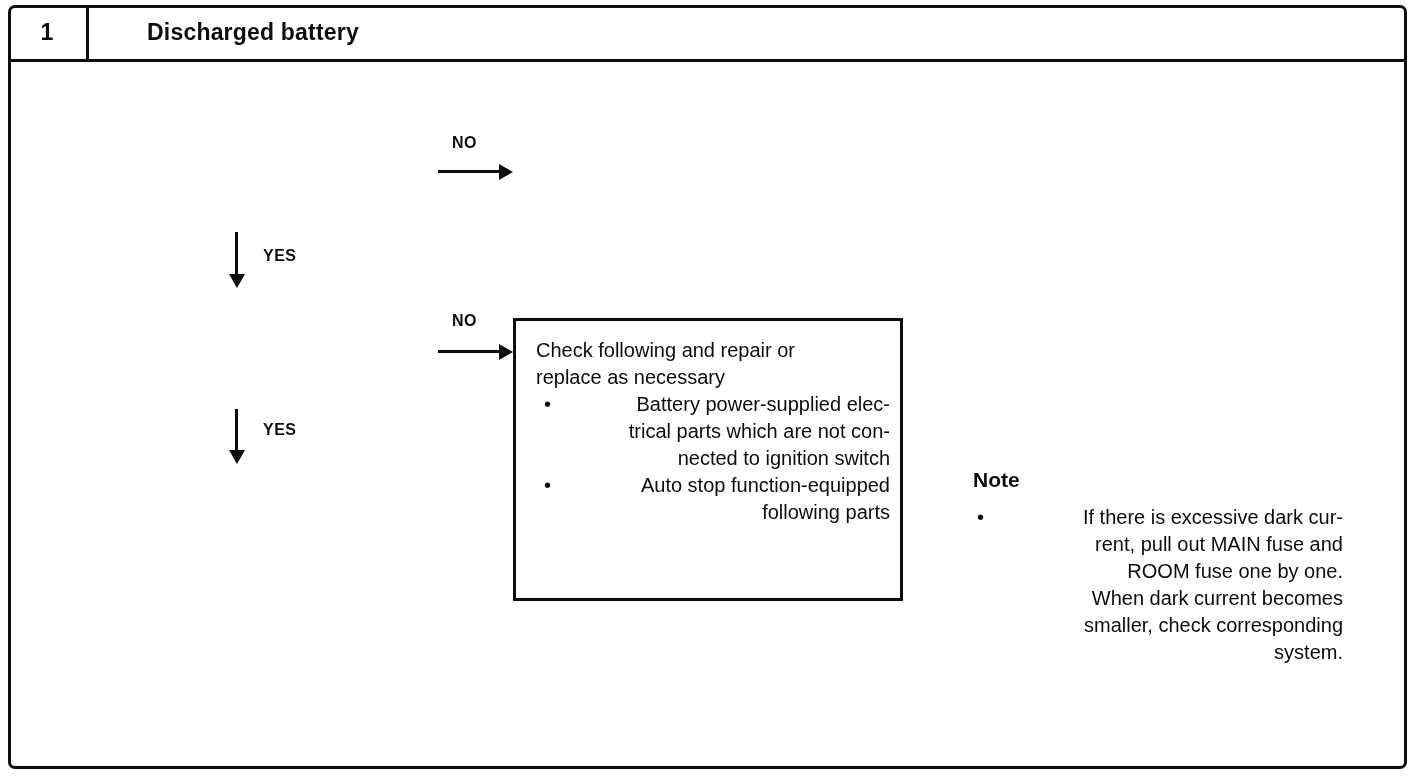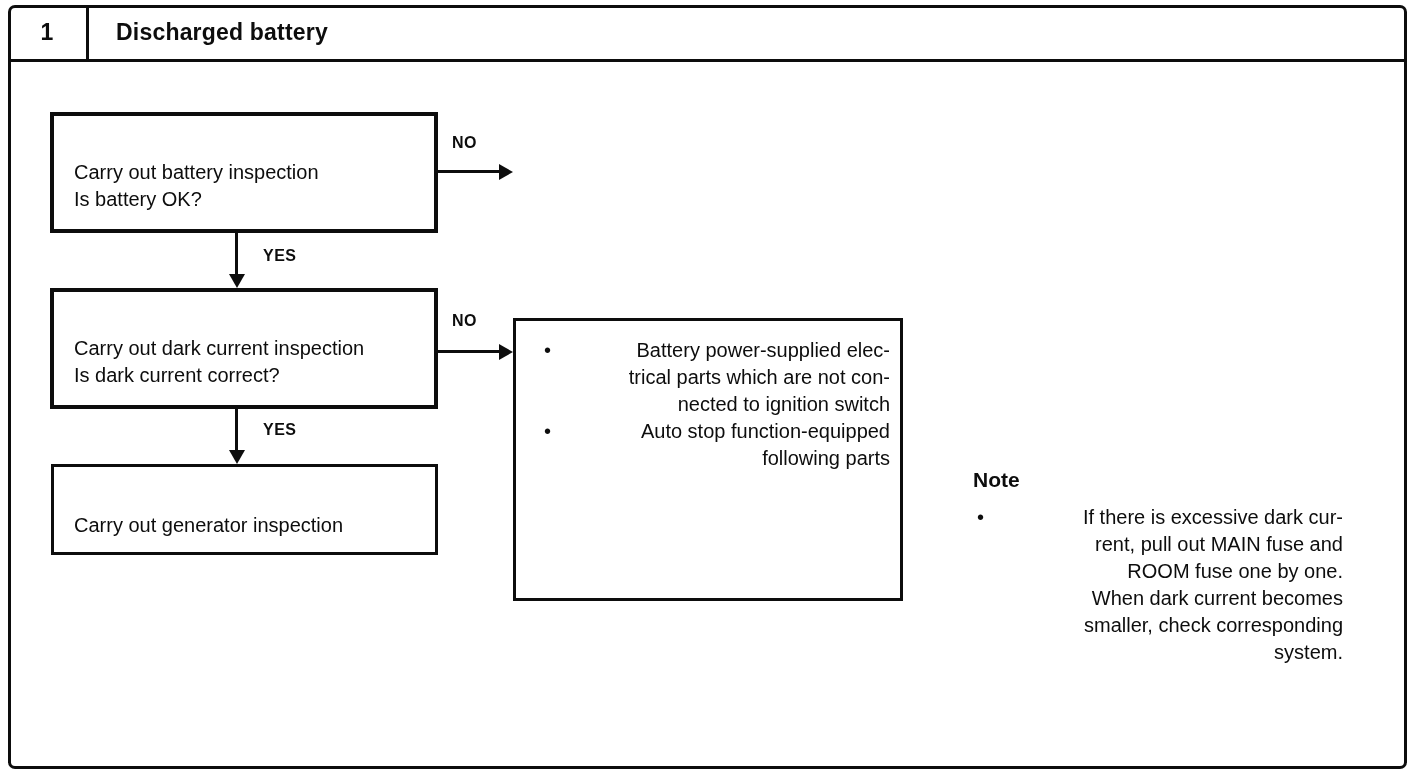--- a/index.html
+++ b/index.html
@@ -9,21 +9,21 @@
 
   .frame{ position:absolute; left:8px; top:5px; width:1399px; height:764px;
           border:3px solid #0d0d0d; border-radius:7px; background:#ffffff; }
 
   .header{ position:absolute; left:8px; top:5px; width:1399px; height:57px;
            border-bottom:3px solid #0d0d0d; display:flex; align-items:stretch; }
   .header-num{ width:81px; border-right:3px solid #0d0d0d; display:flex;
                align-items:center; justify-content:center;
                font-weight:bold; font-size:23px; }
   .header-title{ flex:1; display:flex; align-items:center; padding-left:27px;
-                 font-weight:bold; font-size:23px; letter-spacing:.2px; }
+                 font-weight:bold; font-size:23px; letter-spacing:.2px;margin-left:31px; }
 
   .box{ position:absolute; background:#ffffff; border:3px solid #0d0d0d;
         font-size:20px; line-height:27px; white-space:pre-line; }
   .box.thick{ border-width:4px; }
   .box .txt{ display:block; padding:16px 12px 0 20px; white-space:pre-line; }
 
   .lbl{ position:absolute; font-weight:bold; font-size:16px; letter-spacing:.5px; }
 
   .hline{ position:absolute; height:3px; background:#0d0d0d; }
   .vline{ position:absolute; width:3px; background:#0d0d0d; }
@@ -51,64 +51,55 @@
 
 <div class="page">
 
   <div class="frame"></div>
 
   <div class="header">
     <div class="header-num">1</div>
     <div class="header-title">Discharged battery</div>
   </div>
 
-  <div class="box thick" style="left:50px; top:112px; width:388px; height:121px;">
-    <span class="txt">Carry out battery inspection
-Is battery OK?</span>
-  </div>
 
   <div class="lbl" style="left:452px; top:134px;">NO</div>
   <div class="hline" style="left:438px; top:170px; width:62px;"></div>
   <div class="arr-right" style="left:499px; top:163.5px;"></div>
 
 
   <div class="vline" style="left:235px; top:232px; height:44px;"></div>
   <div class="arr-down" style="left:228.5px; top:274px;"></div>
   <div class="lbl" style="left:263px; top:247px;">YES</div>
 
-  <div class="box thick" style="left:50px; top:288px; width:388px; height:121px;">
-    <span class="txt">Carry out dark current inspection
-Is dark current correct?</span>
-  </div>
 
   <div class="lbl" style="left:452px; top:312px;">NO</div>
   <div class="hline" style="left:438px; top:350px; width:62px;"></div>
   <div class="arr-right" style="left:499px; top:343.5px;"></div>
 
   <div class="bigbox">
+    <div class="intro">Check following and repair or
+replace as necessary</div>
     <div class="bullet-row">
       <span class="bullet-glyph">•</span>
       <span class="bullet-text">Battery power-supplied elec-
 trical parts which are not con-
 nected to ignition switch</span>
     </div>
     <div class="bullet-row">
       <span class="bullet-glyph">•</span>
       <span class="bullet-text">Auto stop function-equipped
 following parts</span>
     </div>
   </div>
 
   <div class="vline" style="left:235px; top:409px; height:44px;"></div>
   <div class="arr-down" style="left:228.5px; top:450px;"></div>
   <div class="lbl" style="left:263px; top:421px;">YES</div>
 
-  <div class="box" style="left:51px; top:464px; width:387px; height:91px;">
-    <span class="txt" style="padding-top:18px;">Carry out generator inspection</span>
-  </div>
 
   <div class="note">
     <div class="note-title">Note</div>
     <div class="bullet-row" style="margin-left:4px;">
       <span class="bullet-glyph">•</span>
       <span class="bullet-text">If there is excessive dark cur-
 rent, pull out MAIN fuse and
 ROOM fuse one by one.
 When dark current becomes
 smaller, check corresponding

